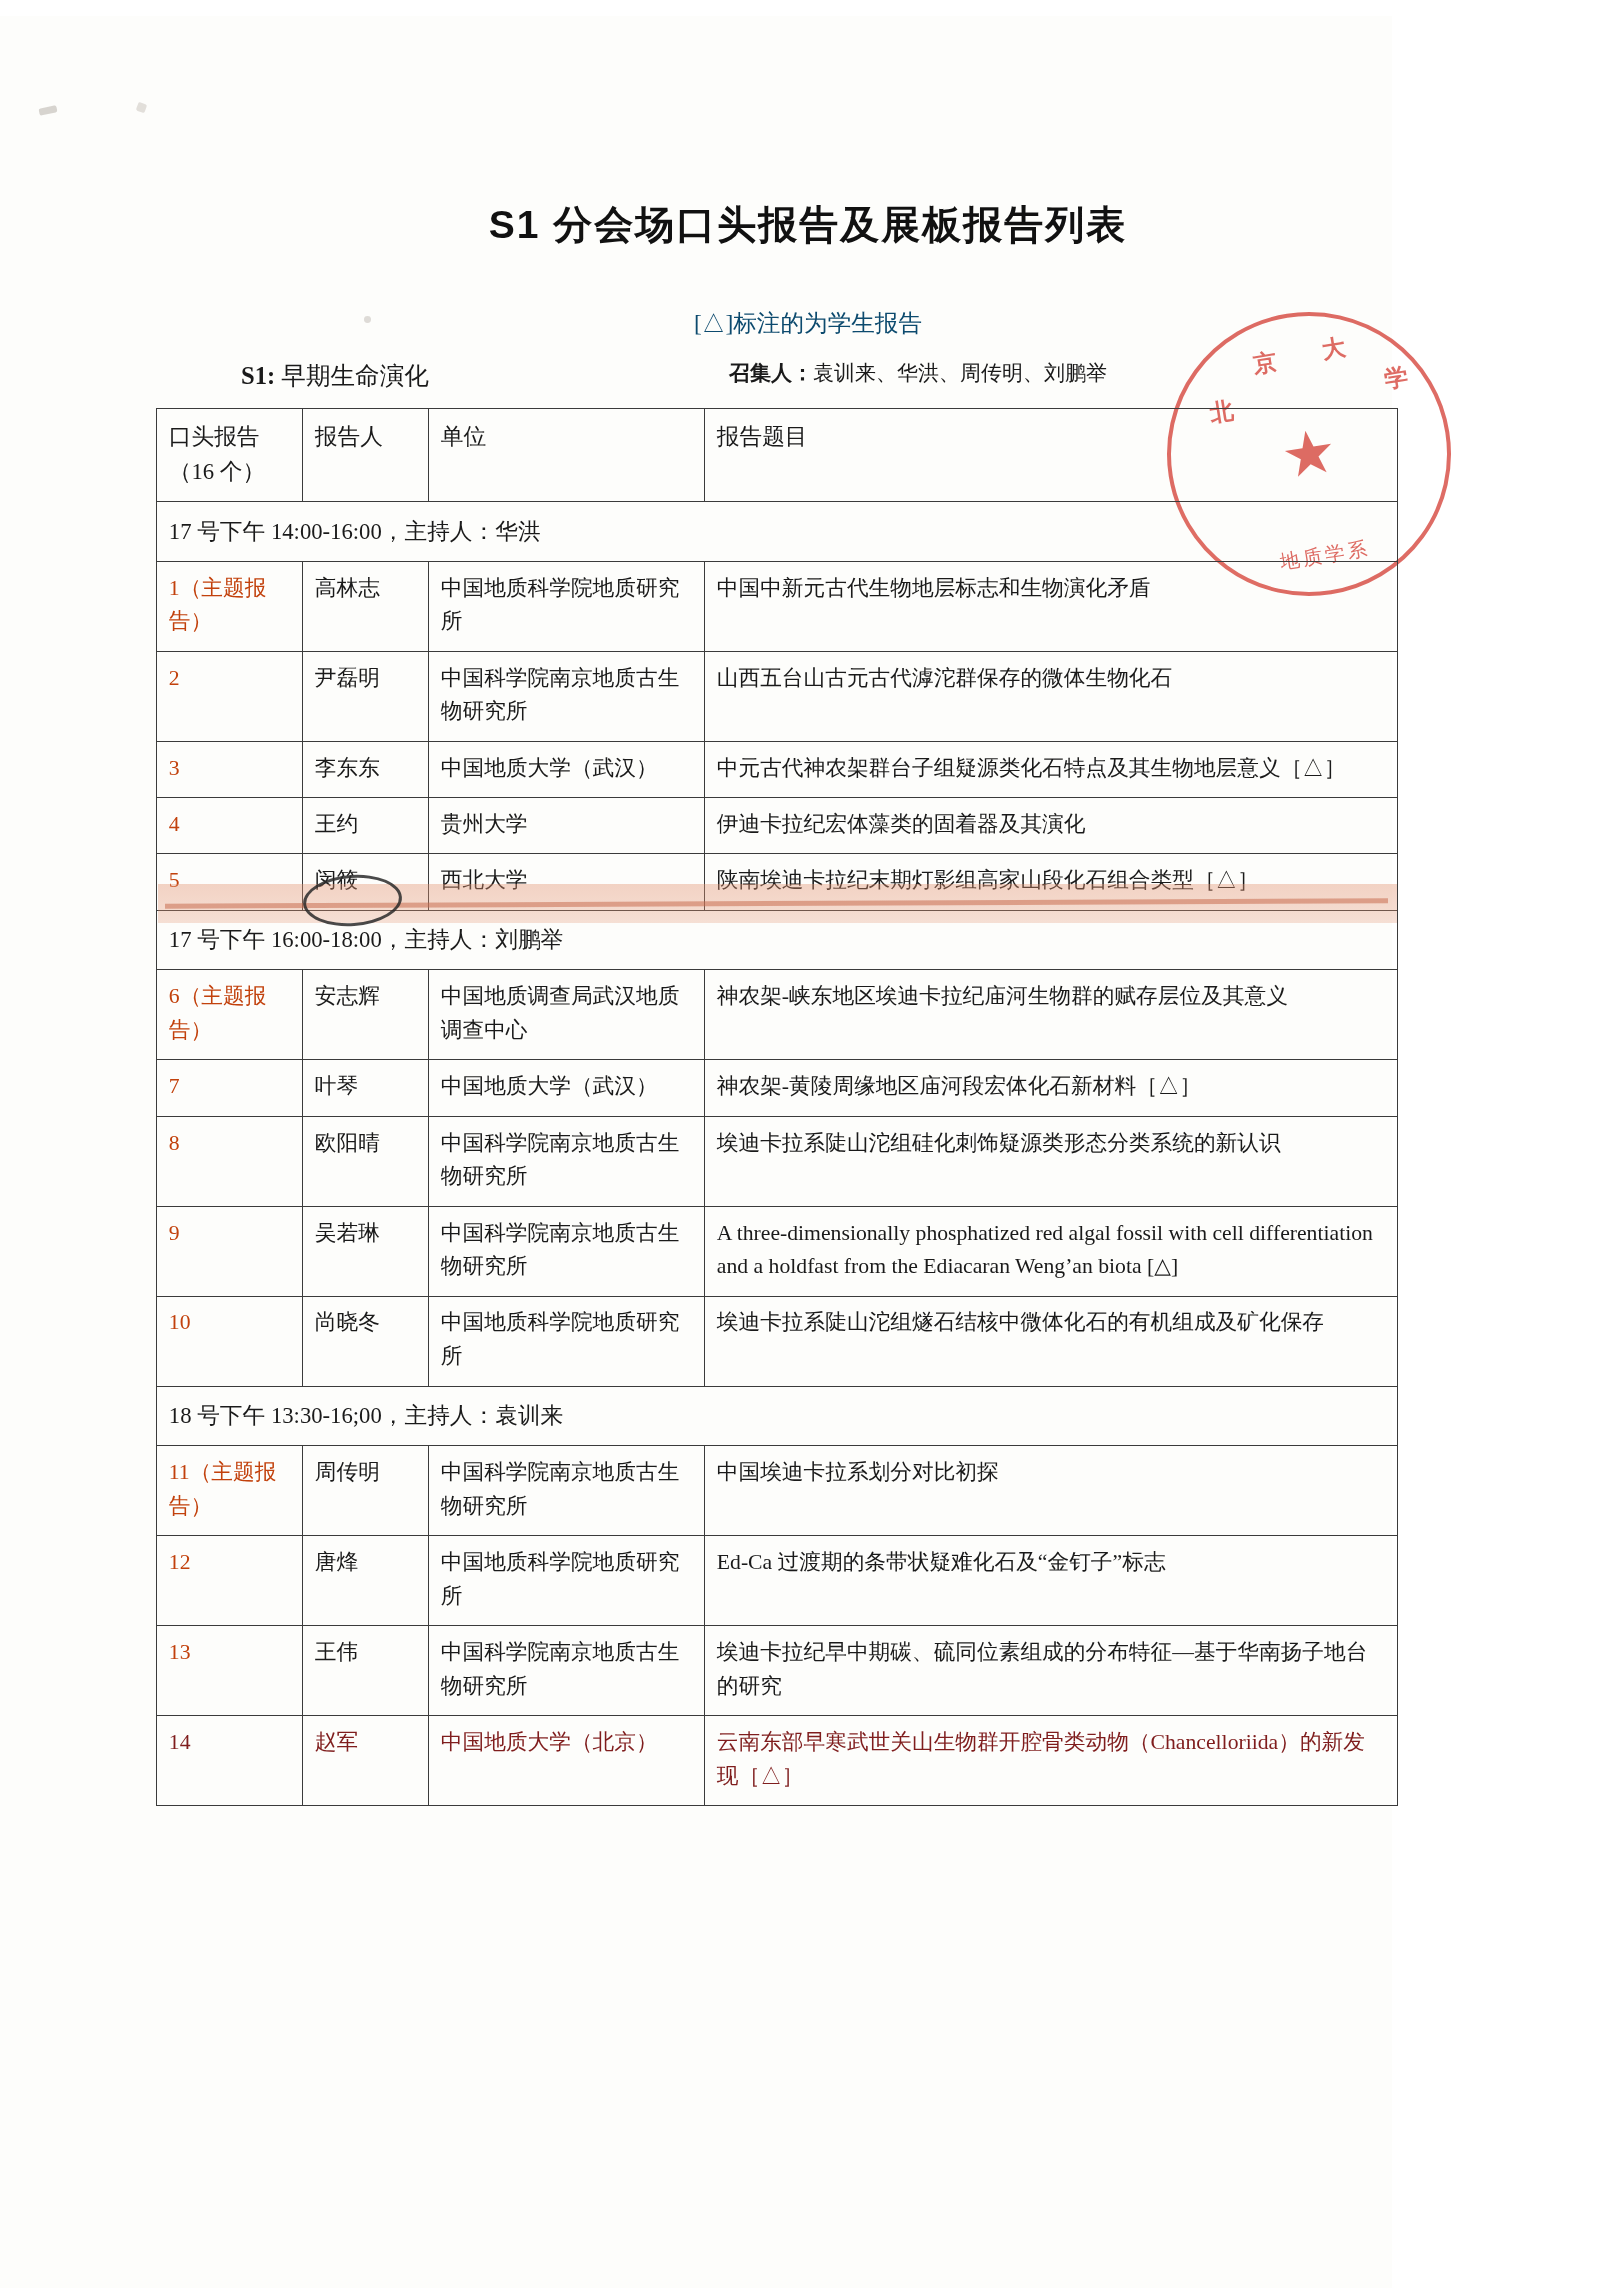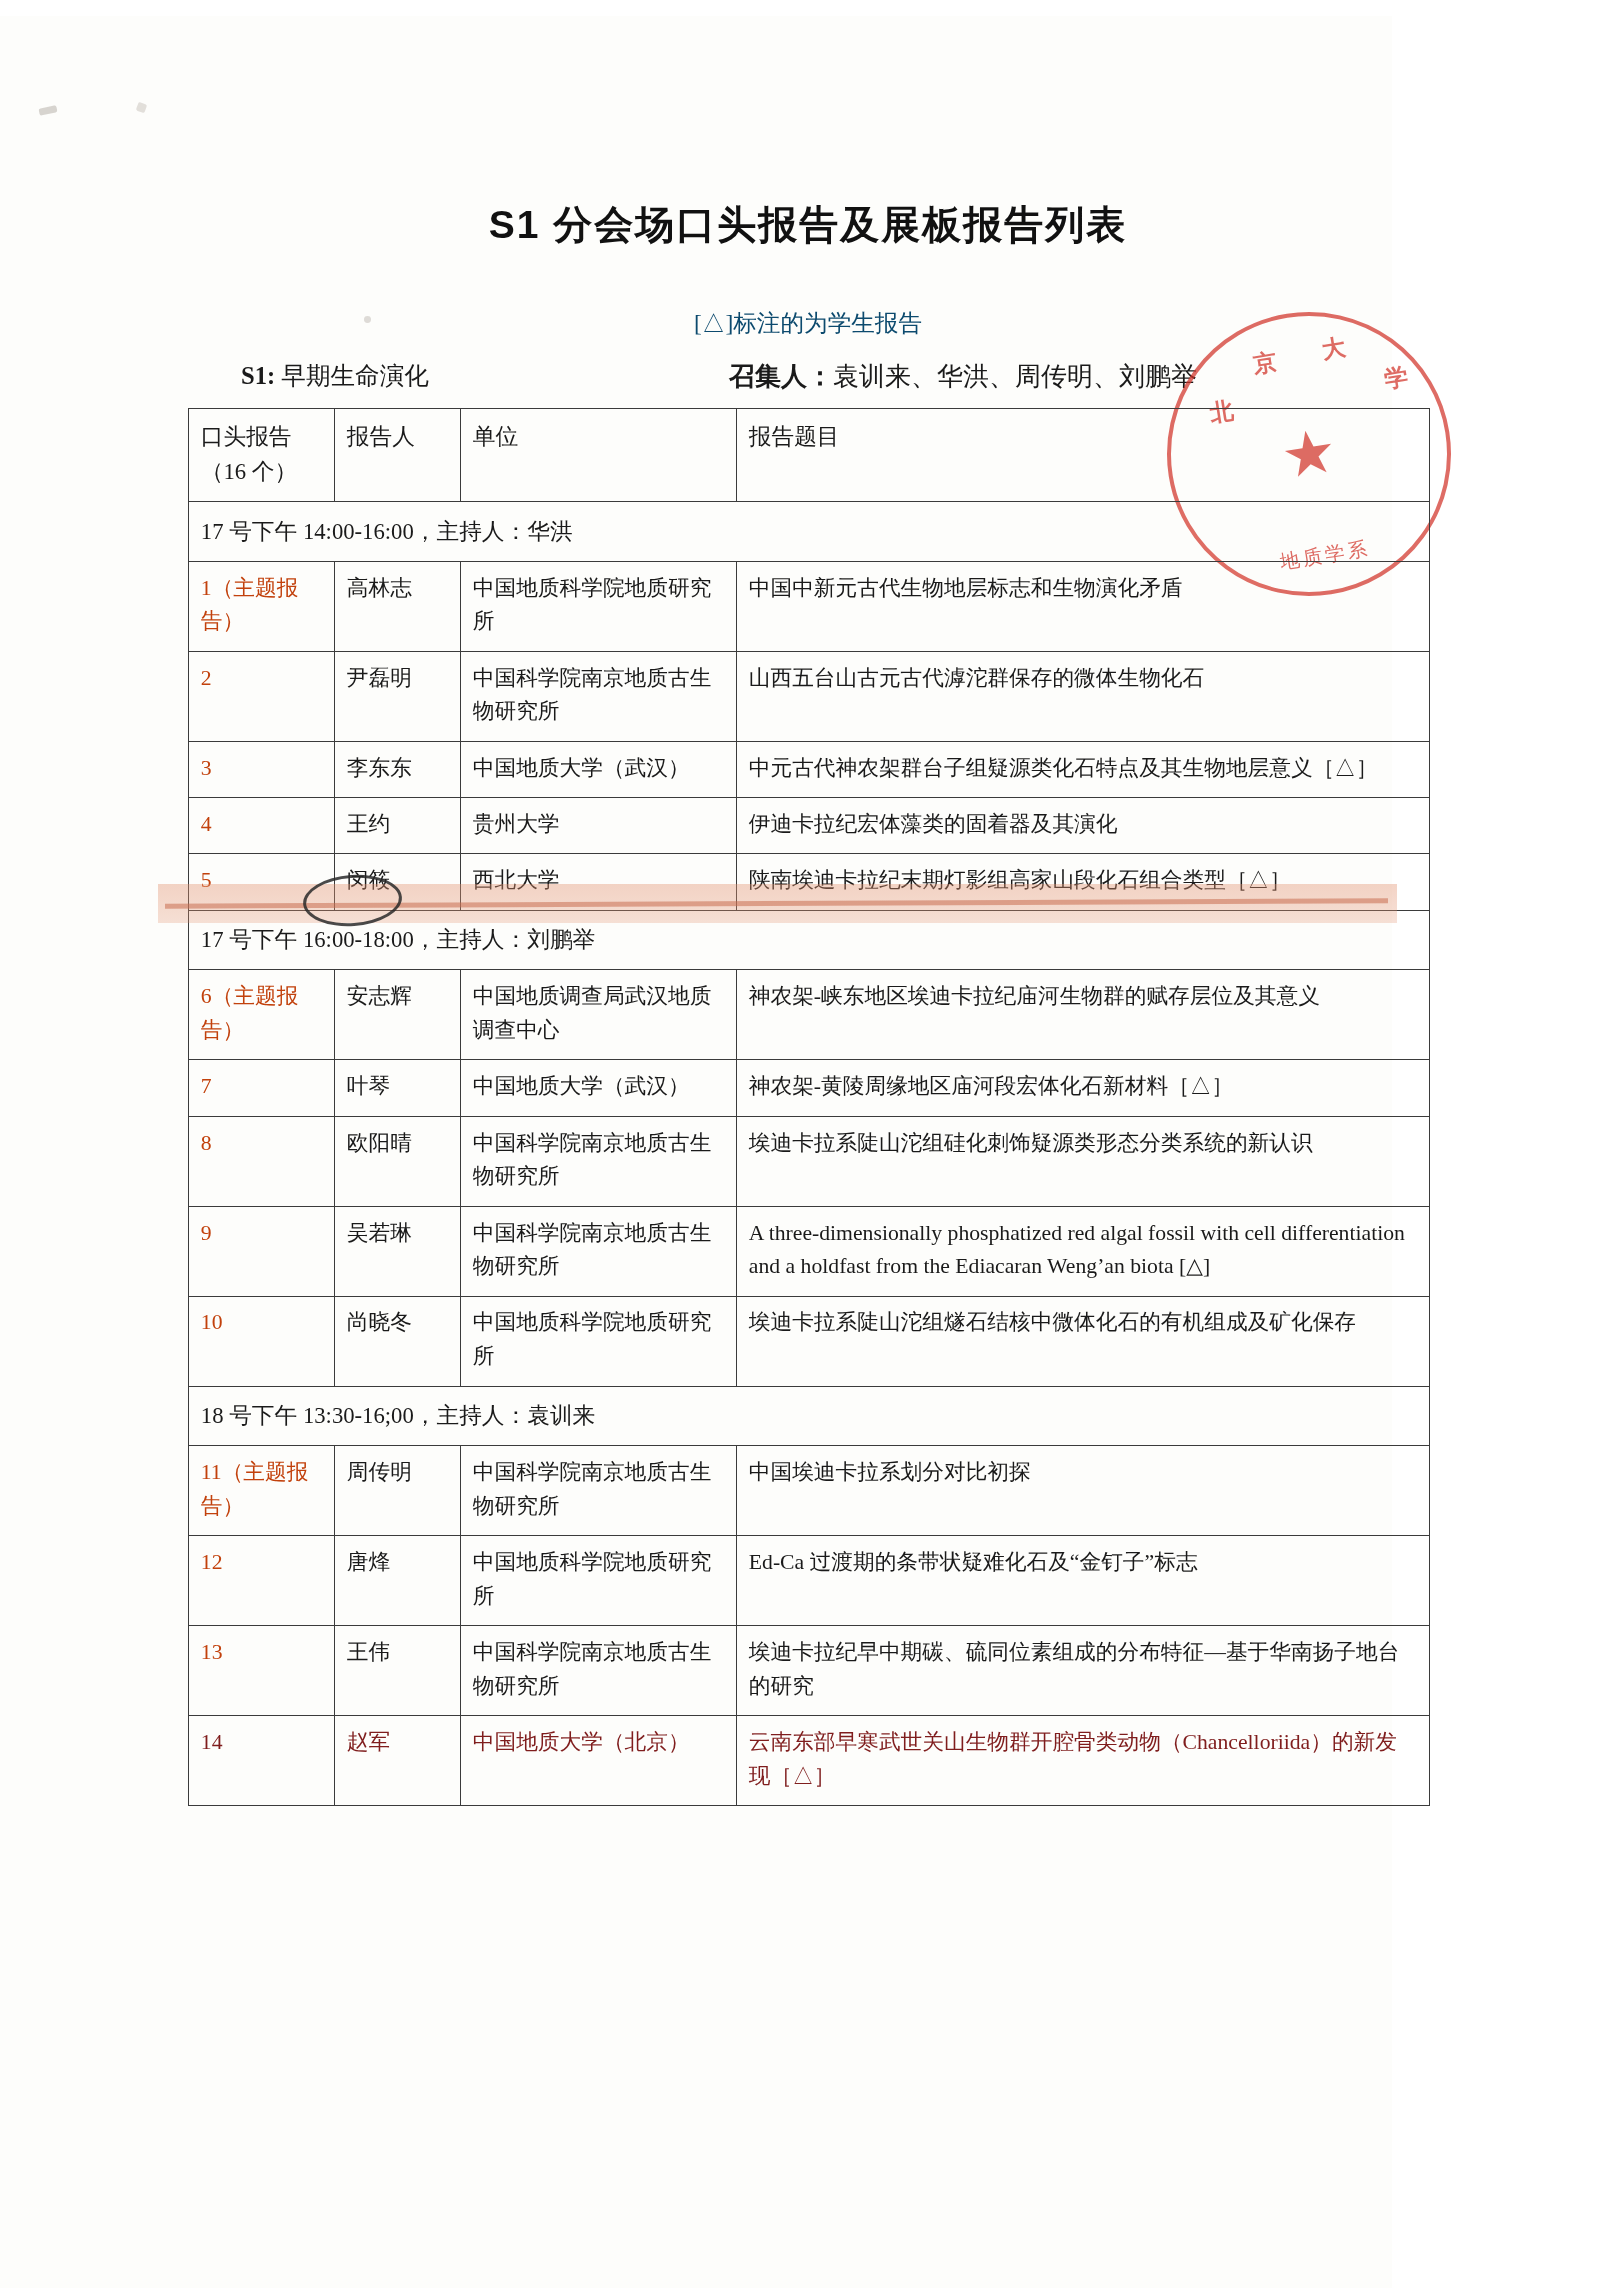--- a/index.html
+++ b/index.html
@@ -65,21 +65,21 @@
     left: 0;
     top: 0;
     font-size: 24.6px;
     margin-left: 44px;
   }
   .sess-left b { font-weight: bold; }
   .sess-right {
     position: absolute;
     left: 532px;
     top: 0;
-    font-size: 26px;
+    font-size: 21px;
   }
   .sess-right b { font-weight: bold; }
 
   
   .stamp {
     position: absolute;
     left: 1167px;
     top: 296px;
     width: 276px;
     height: 276px;
@@ -125,21 +125,20 @@
 
   
   table.report-table {
     position: absolute;
     left: 156px;
     top: 392px;
     width: 1241px;
     border-collapse: collapse;
     font-size: 21.7px;
     table-layout: fixed;
-    margin-left: 32px;
   }
   table.report-table td, table.report-table th {
     border: 1.5px solid #3b3b3b;
     vertical-align: top;
     padding: 9.9px 11.8px 11.8px 11.8px;
     line-height: 1.55;
     font-weight: normal;
     text-align: left;
   }
   col.c-no { width: 146px; }

